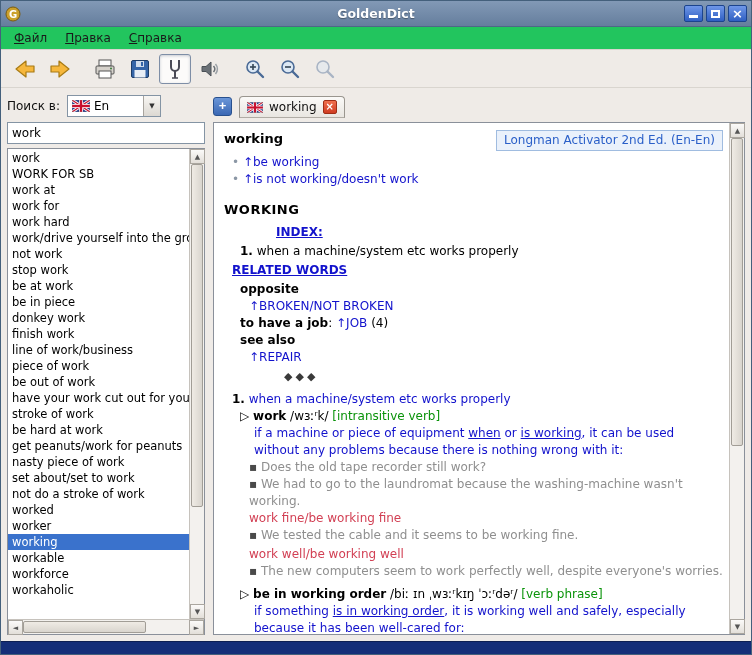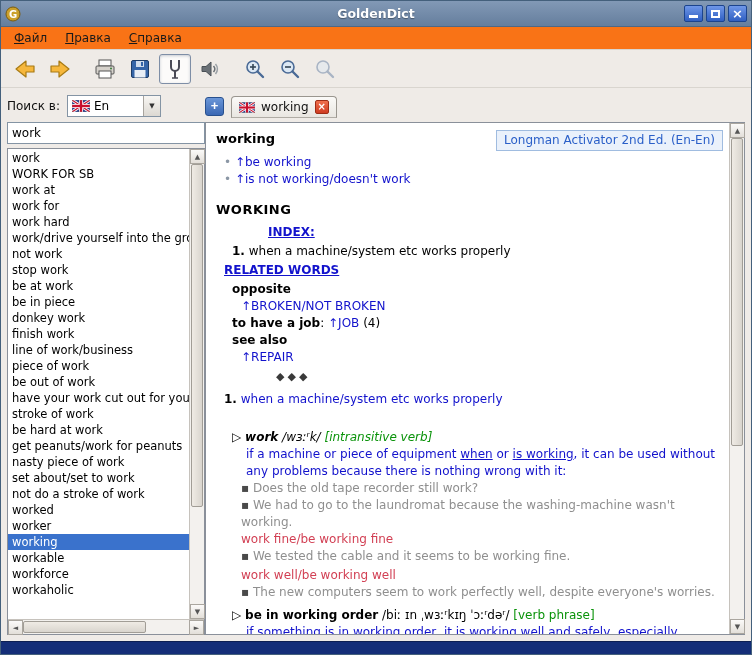--- a/index.html
+++ b/index.html
@@ -36,21 +36,21 @@
     border:1px solid #1c448e;
     display:flex; align-items:center; justify-content:center;
     cursor:default;
   }
   .tb-btn.min { align-items:flex-end; }
   .glyph-min { width:9px; height:3px; background:#fff; margin-bottom:3px; }
   .glyph-max { width:9px; height:8px; border:2px solid #fff; }
   .glyph-close { color:#fff; font-weight:bold; font-size:13px; line-height:14px; }
   
   .menubar {
-    height:23px; flex:none; background:#f97316;
+    height:23px; flex:none; background:#22c55e;
     border-bottom:1px solid #d9d5cf;
     display:flex; align-items:center; padding-left:4px;
     font-size:12px; color:#1a1a1a;
   }
   .menu-item { padding:3px 9px; }
   
   .toolbar {
     height:38px; flex:none; background:#efebe7;
     border-bottom:1px solid #d9d5cf;
     display:flex; align-items:center; padding-left:8px;
@@ -61,21 +61,21 @@
     display:flex; align-items:center; justify-content:center; padding:0;
   }
   .tool.group-start { margin-left:10px; }
   .tool.pressed {
     background:#fcfbfa; border:1px solid #7e8ea6;
     box-shadow:inset 0 1px 3px rgba(40,60,90,.25);
   }
   .tool.disabled { opacity:.42; }
   .tool svg { display:block; }
   
-  .content { flex:1; min-height:0; display:flex; padding:6px; }
+  .content { flex:1; min-height:0; display:flex; gap:8px; padding:6px; }
   .left-col { width:198px; flex:none; display:flex; flex-direction:column; }
   .right-col { flex:1; min-width:0; display:flex; flex-direction:column; }
   .search-row { height:24px; flex:none; display:flex; align-items:center; gap:7px; margin-bottom:4px; }
   .search-label { font-size:12px; color:#111; }
   .combo {
     width:94px; height:22px; border:1px solid #8494a4; background:#fff;
     display:flex; align-items:center; padding-left:4px; gap:4px;
   }
   .combo-text { font-size:12px; flex:1; }
   .combo-arrow {
@@ -395,21 +395,21 @@
               <div class="aline" style="padding-left: 8px; margin-left: 44px;"><span class="seg-lkb">INDEX:</span></div>
               <div class="aline" style="padding-left: 16px; margin-top: 2px;"><span class="seg-num">1.</span><span class="seg-t"> when a machine/system etc works properly</span></div>
               <div class="aline" style="padding-left: 8px; margin-top: 2px;"><span class="seg-lkb">RELATED WORDS</span></div>
               <div class="aline" style="padding-left: 16px; margin-top: 2px;"><span class="seg-b">opposite</span></div>
               <div class="aline" style="padding-left: 25px;"><span class="seg-lk">↑BROKEN/NOT BROKEN</span></div>
               <div class="aline" style="padding-left: 16px;"><span class="seg-b">to have a job</span><span class="seg-t">: </span><span class="seg-lk">↑JOB</span><span class="seg-t"> (4)</span></div>
               <div class="aline" style="padding-left: 16px;"><span class="seg-b">see also</span></div>
               <div class="aline" style="padding-left: 25px;"><span class="seg-lk">↑REPAIR</span></div>
               <div class="aline" style="padding-left: 60px; margin-top: 2px;"><span class="seg-dia">◆◆◆</span></div>
               <div class="aline" style="padding-left: 8px; margin-top: 6px;"><span class="seg-num">1.</span><span class="seg-bl"> when a machine/system etc works properly</span></div>
-              <div class="aline" style="padding-left: 16px; margin-top: 21px; font-style: italic;"><span class="seg-tri">▷ </span><span class="seg-b">work</span><span class="seg-t"> /wɜːʳk/ </span><span class="seg-g">[intransitive verb]</span></div>
+              <div class="aline" style="padding-left: 16px; margin-top: 0;"><span class="seg-tri">▷ </span><span class="seg-b">work</span><span class="seg-t"> /wɜːʳk/ </span><span class="seg-g">[intransitive verb]</span></div>
               <div class="aline" style="padding-left: 30px;"><span class="seg-bl">if a machine or piece of equipment </span><span class="seg-blu">when</span><span class="seg-bl"> or </span><span class="seg-blu">is working</span><span class="seg-bl">, it can be used without any problems because there is nothing wrong with it:</span></div>
               <div class="aline" style="padding-left: 25px;"><span class="seg-exb">▪ </span><span class="seg-ex">Does the old tape recorder still work?</span></div>
               <div class="aline" style="padding-left: 25px;"><span class="seg-exb">▪ </span><span class="seg-ex">We had to go to the laundromat because the washing-machine wasn't working.</span></div>
               <div class="aline" style="padding-left: 25px; margin-top: 0;"><span class="seg-r">work fine/be working fine</span></div>
               <div class="aline" style="padding-left: 25px;"><span class="seg-exb">▪ </span><span class="seg-ex">We tested the cable and it seems to be working fine.</span></div>
               <div class="aline" style="padding-left: 25px; margin-top: 2px;"><span class="seg-r">work well/be working well</span></div>
               <div class="aline" style="padding-left: 25px;"><span class="seg-exb">▪ </span><span class="seg-ex">The new computers seem to work perfectly well, despite everyone's worries.</span></div>
               <div class="aline" style="padding-left: 16px; margin-top: 6px;"><span class="seg-tri">▷ </span><span class="seg-b">be in working order</span><span class="seg-t"> /biː ɪn ˌwɜːʳkɪŋ ˈɔːʳdəʳ/ </span><span class="seg-g">[verb phrase]</span></div>
               <div class="aline" style="padding-left: 30px;"><span class="seg-bl">if something </span><span class="seg-blu">is in working order</span><span class="seg-bl">, it is working well and safely, especially because it has been well-cared for:</span></div>
             </div>

